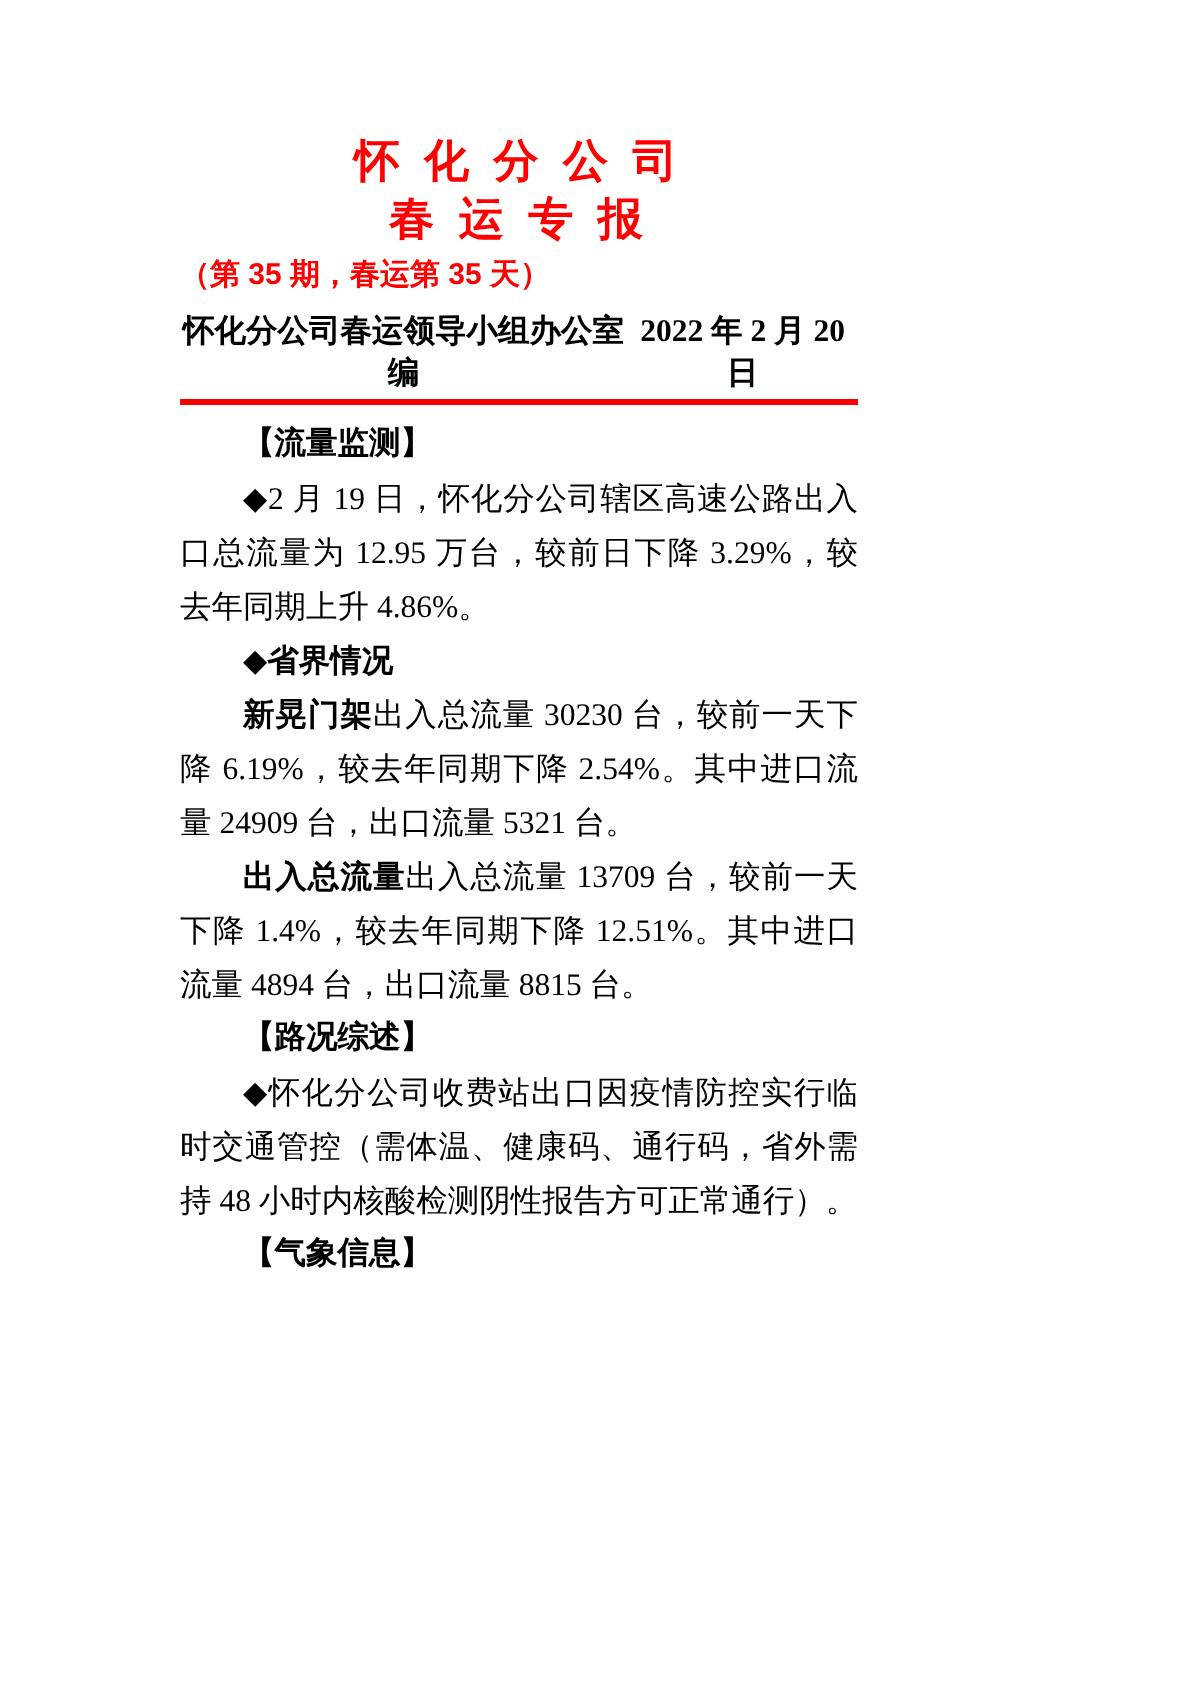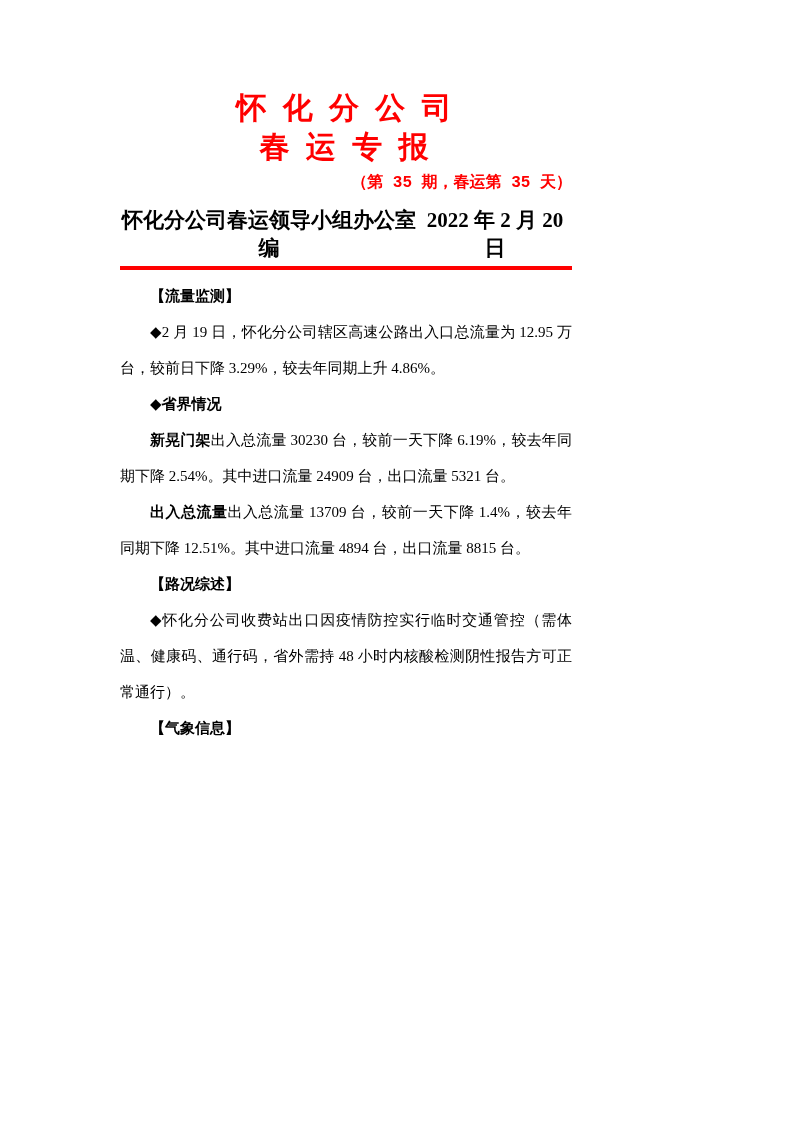--- a/index.html
+++ b/index.html
@@ -26,45 +26,45 @@
     color: var(--accent);
     font-weight: bold;
     font-family: "Liberation Sans", "DejaVu Sans", sans-serif;
     font-size: 30px;
     letter-spacing: 4px;
   }
   .title-1 { line-height: 40px; }
   .title-2 { line-height: 38px; }
   .subtitle {
     margin: 0;
-    text-align: right;
+    text-align: left;
     color: var(--accent);
     font-weight: bold;
-    font-size: 16px;
+    font-size: 20px;
     line-height: 34px;
-    font-family: Liberation Mono, monospace;
+    font-family: Liberation Sans, sans-serif;
   }
   .masthead {
     display: flex;
     justify-content: space-between;
     align-items: flex-end;
     font-weight: bold;
     font-size: 21px;
     line-height: 28px;
     margin-top: 6px;
     text-align: center;
   }
   .rule {
     height: 4px;
     background: var(--accent);
     margin-top: 4px;
   }
   .doc-body {
     margin-top: 8px;
-    font-size: 15px;
+    font-size: 21px;
     line-height: 36px;
     text-align: justify;
   }
   .doc-body p {
     margin: 0;
     text-indent: 2em;
   }
   .sec-heading {
     font-family: "Liberation Sans", "DejaVu Sans", sans-serif;
     font-weight: bold;

